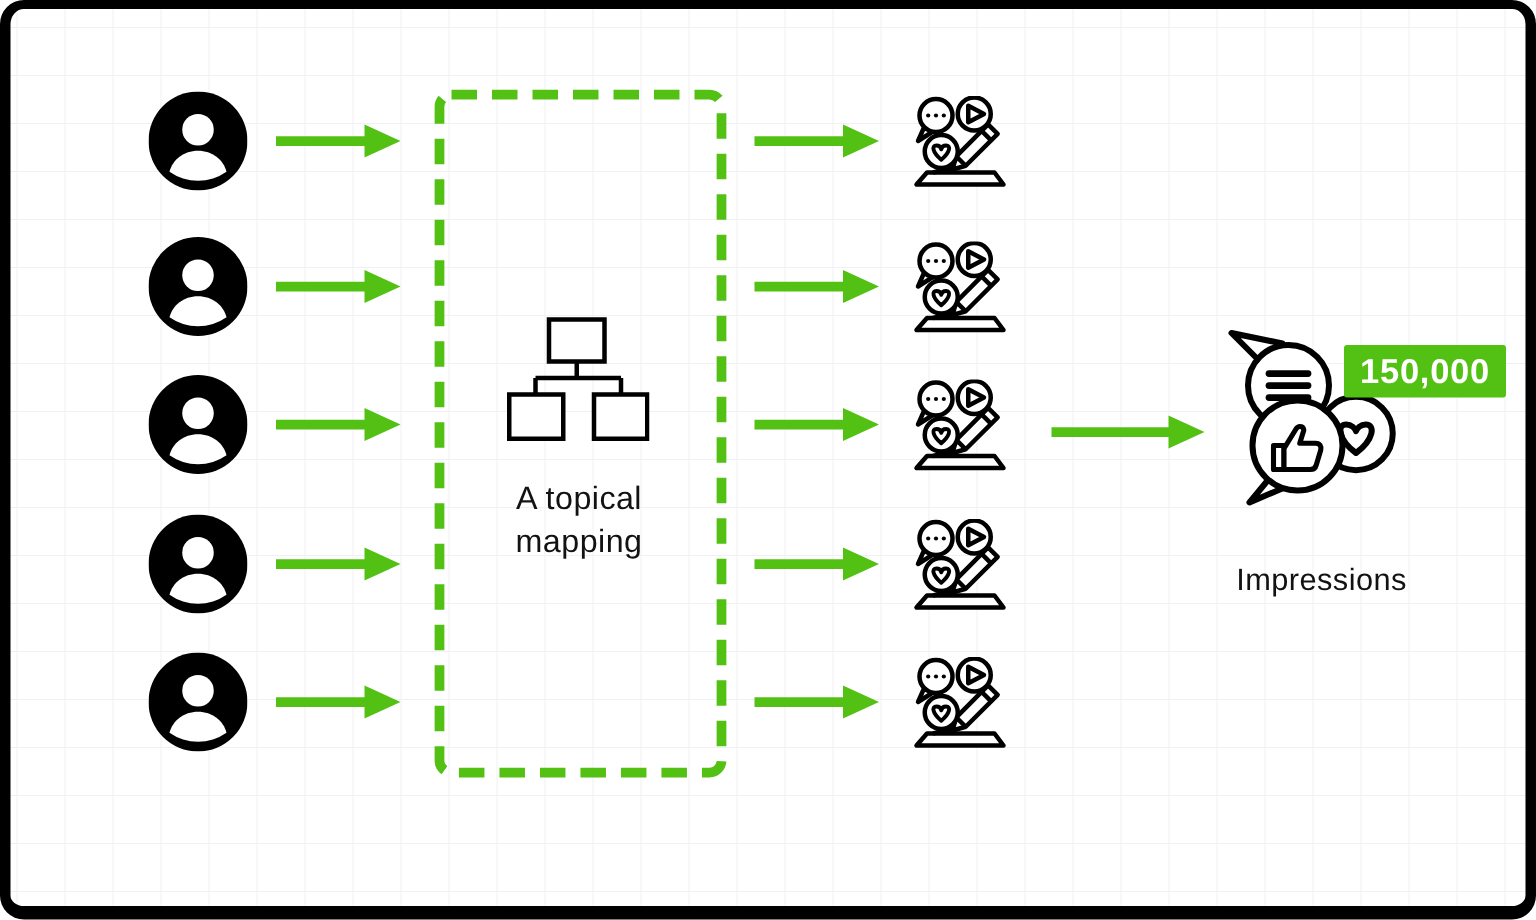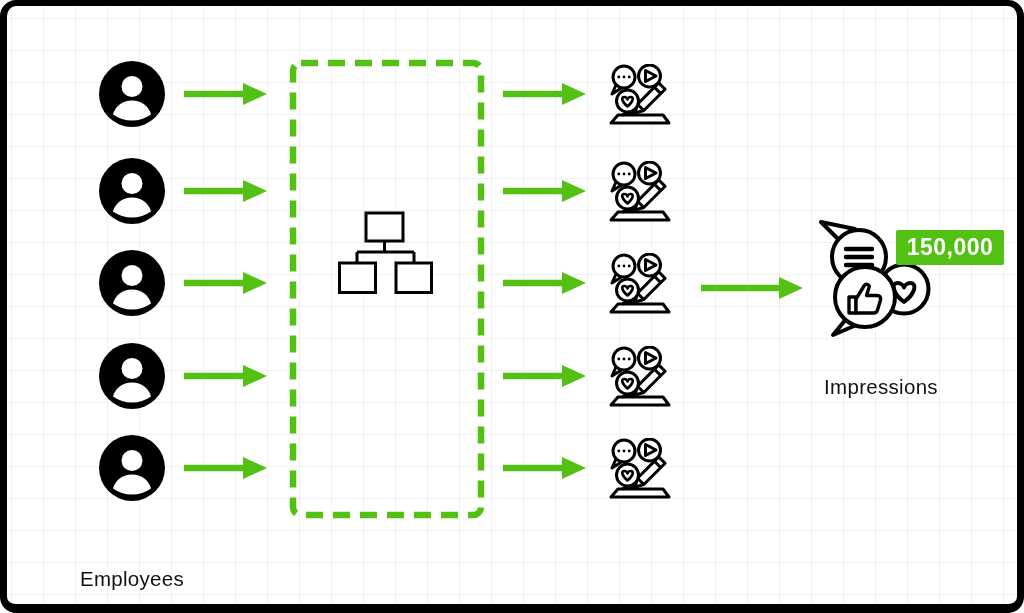--- a/index.html
+++ b/index.html
@@ -90,20 +90,24 @@
     <rect x="6" y="6" width="188" height="452" rx="8" fill="none" stroke="#53c113" stroke-width="6.5" stroke-dasharray="17 10"></rect>
   </svg>
 
   <svg class="abs" style="left:331px;top:205px" width="95" height="84" fill="#fff" stroke="#000" stroke-width="3">
     <rect x="28" y="2" width="37" height="28"></rect>
     <path d="M46.5,30 V41 M19,41 H76 M19,41 V52 M76,41 V52" fill="none"></path>
     <rect x="1.5" y="52" width="36" height="29.5"></rect>
     <rect x="58" y="52" width="35.5" height="29.5"></rect>
   </svg>
 
+  <div class="mapping-label">
+    <span>A topical</span><br>
+    <span>mapping</span>
+  </div>
 
   <svg class="abs" style="left:495px;top:75px" width="86" height="26">
       <use href="#arrow84"></use>
     </svg>
   <svg class="abs" style="left:495px;top:172px" width="86" height="26">
       <use href="#arrow84"></use>
     </svg>
   <svg class="abs" style="left:495px;top:264px" width="86" height="26">
       <use href="#arrow84"></use>
     </svg>
@@ -151,16 +155,15 @@
     <path d="M54,102 L40,119 L68,107 Z"></path>
     <circle cx="72" cy="81" r="30"></circle>
     <g transform="translate(56,66)" stroke-width="3.4">
       <path d="M0,15 h7 v16 h-7 z"></path>
       <path d="M7,31 V17 L15,4 C17,1 21,2.5 20,5.5 L17.5,13.5 h10.5 C31,13.5 32,15.5 31.5,18 L28.5,28 C27.8,30.7 26,31 24.5,31 Z"></path>
     </g>
   </svg>
 
   <div class="badge">150,000</div>
 
-  <div class="label" style="left:35px;top:533px;width:180px">Employees</div>
   <div class="label" style="left:774px;top:341px;width:200px">Impressions</div>
 
 </div>
 
 </body></html>

